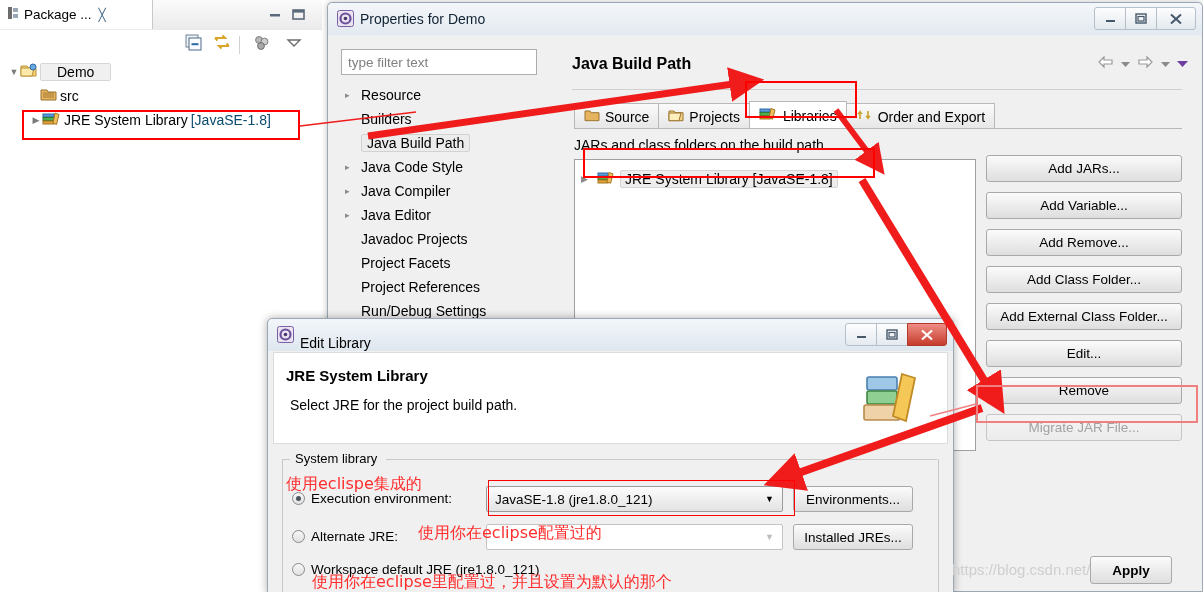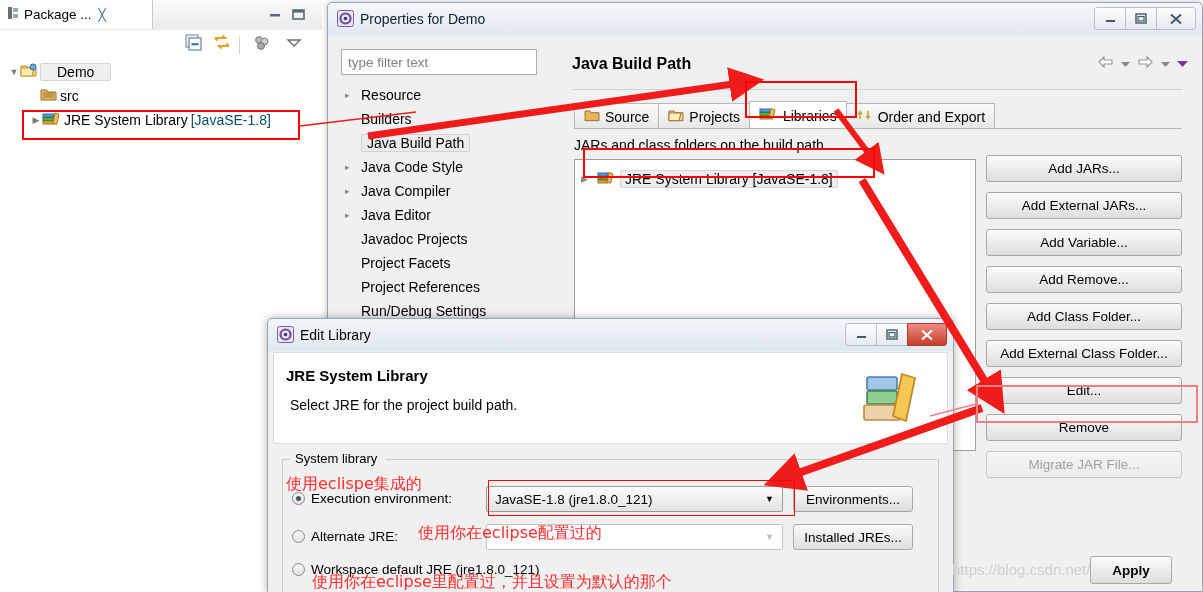--- a/index.html
+++ b/index.html
@@ -86,21 +86,21 @@
 
   #apply-btn{position:absolute;left:1090px;top:556px;width:80px;height:26px;
     background:linear-gradient(#fbfbfb,#dedede);border:1px solid #a9a9a9;border-radius:3px;
     display:flex;align-items:center;justify-content:center;font-size:13.5px;font-weight:bold;z-index:40;}
 
   
   #edit-dlg{position:absolute;left:267px;top:318px;width:685px;height:274px;
     background:#f0f0f0;border:1px solid #9ba7b4;border-radius:5px 5px 0 0;
     box-shadow:0 0 8px rgba(0,0,0,.32);z-index:30;}
   #edit-title{position:absolute;left:0;top:0;width:685px;height:32px;
-    background:linear-gradient(#f2f6fa,#dfe7ef);border-radius:5px 5px 0 0;display:flex;align-items:center;}
+    background:linear-gradient(#f2f6fa,#dfe7ef);border-radius:5px 5px 0 0;display:flex;align-items:flex-end;}
   #edit-title .ttxt{margin-left:32px;font-size:14px;}
   .ebtn{width:30px;height:21px;border:1px solid #b5bfc9;margin-left:-1px;
     background:linear-gradient(#fdfdfd,#e4eaf0);display:flex;align-items:center;justify-content:center;font-size:12px;}
   .ebtn.close{width:38px;background:linear-gradient(#ef8d84,#c53c2c);color:#fff;border-color:#b33a2a;border-radius:0 3px 3px 0;}
 
   #edit-head{position:absolute;left:5px;top:33px;width:673px;height:90px;background:#fff;border:1px solid #dcdcdc;}
   #eh-title{position:absolute;left:12px;top:14px;font-size:15px;font-weight:bold;}
   #eh-sub{position:absolute;left:16px;top:44px;font-size:14px;}
 
   #group-box{position:absolute;left:14px;top:140px;width:655px;height:134px;
@@ -391,21 +391,20 @@
                 <rect x="1" y="9" width="10" height="3" fill="#e0a33a" stroke="#a5741f"></rect>
                 <path d="M12 1.5l4 1.4-2.4 9.3L10 11z" fill="#f0c060" stroke="#a5741f"></path>
               </svg>
           </span>
           <span style="margin-left:4px;background:#ededed;border:1px solid #d5d5d5;padding:0 4px;border-radius:2px;">JRE System Library [JavaSE-1.8]</span>
         </div>
       </div>
 
       <div id="btncol">
         <div class="pbtn">Add JARs...</div>
-        <div class="pbtn">Add External JARs...</div>
         <div class="pbtn">Add Variable...</div>
         <div class="pbtn">Add Remove...</div>
         <div class="pbtn">Add Class Folder...</div>
         <div class="pbtn">Add External Class Folder...</div>
         <div class="pbtn gap">Edit...</div>
         <div class="pbtn">Remove</div>
         <div class="pbtn disabled gap">Migrate JAR File...</div>
       </div>
 
     </div>

